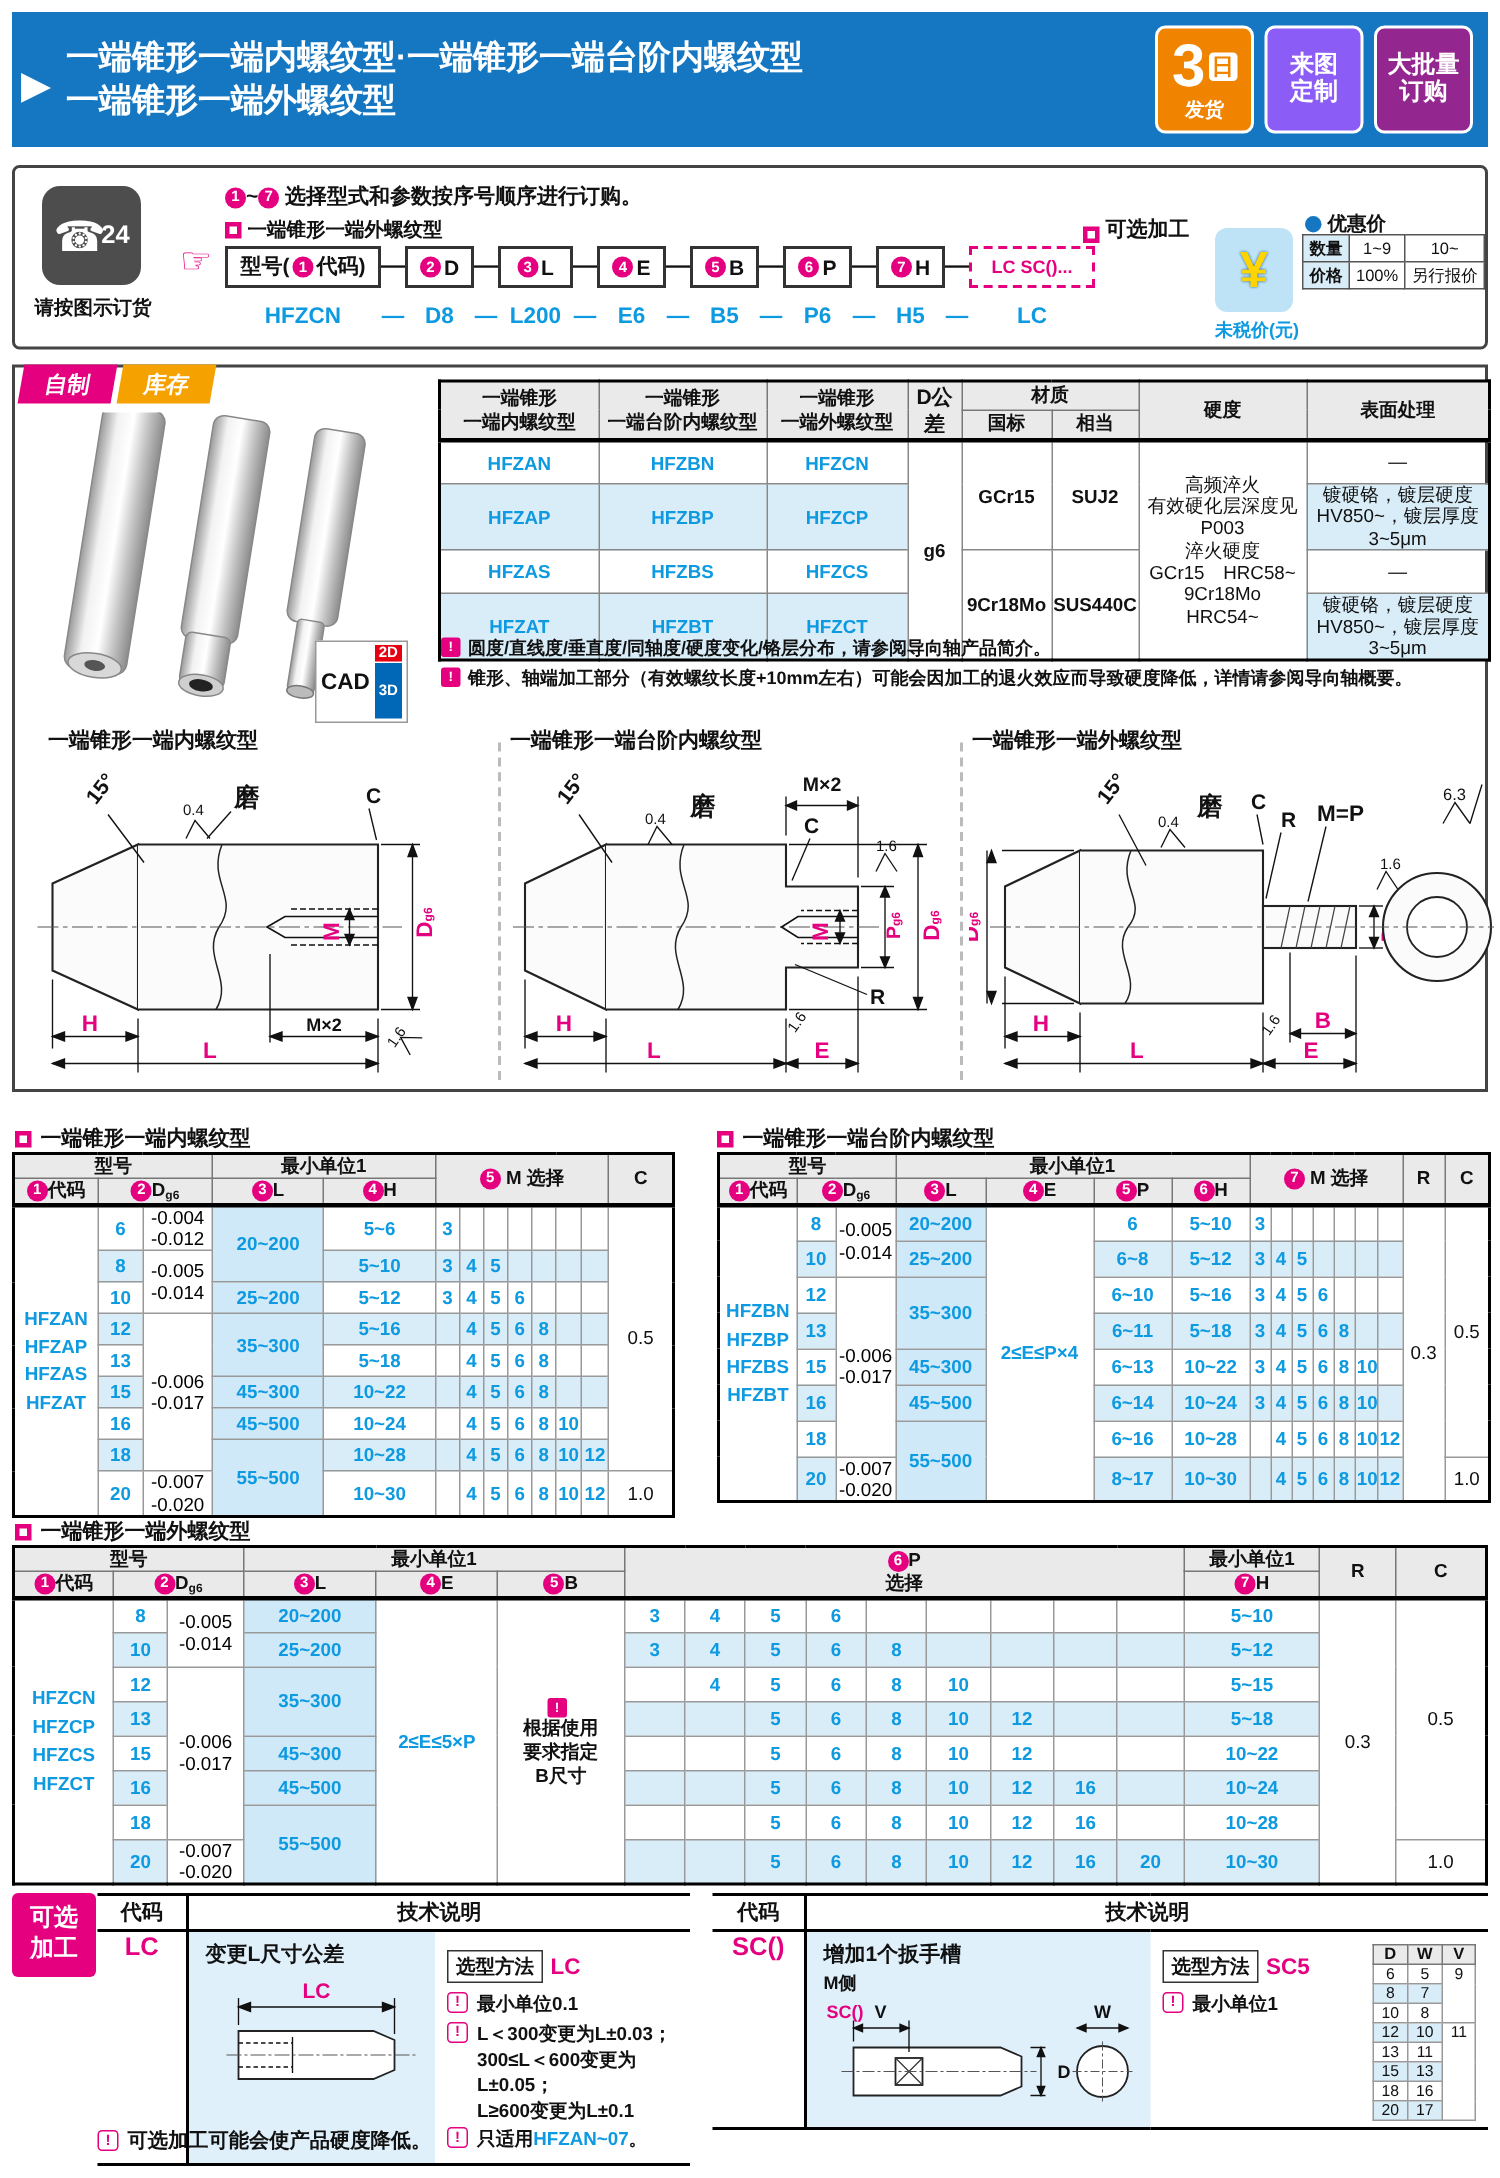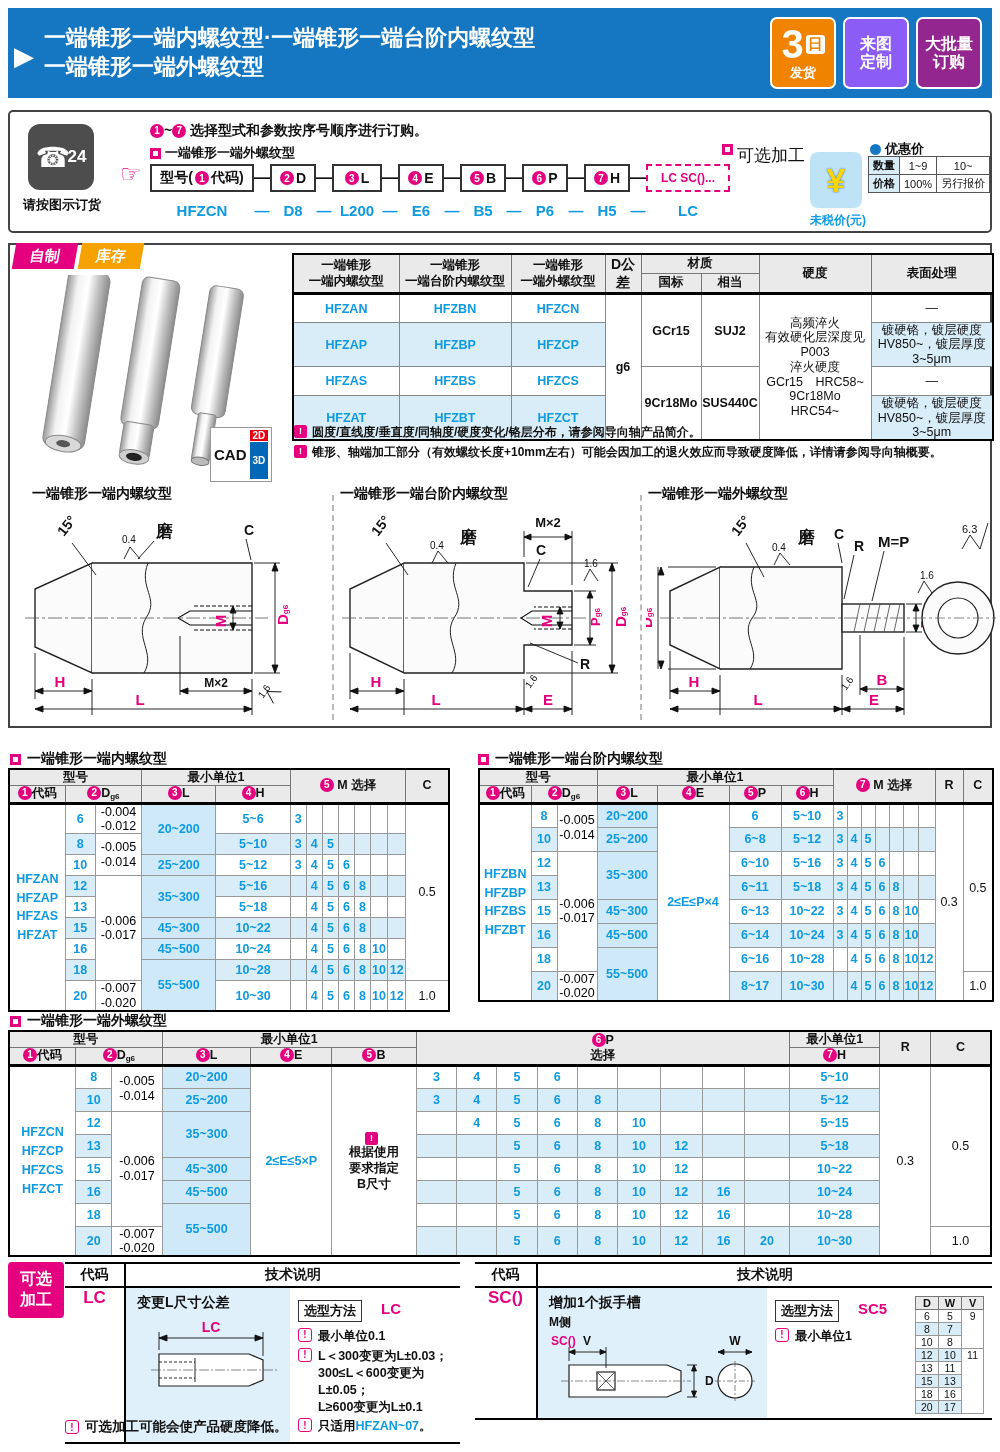--- a/index.html
+++ b/index.html
@@ -25,21 +25,21 @@
   #order{left:8px;top:110px;width:984px;height:123px;border:2px solid #444;border-radius:5px}
   .phone-box{position:absolute;left:18px;top:12px;width:66px;height:66px;background:#4d4d4d;border-radius:12px;color:#fff;display:flex;align-items:center;justify-content:center;font-weight:bold}
   .phone-glyph{font-size:28px}.phone-24{font-size:17px;margin-left:-3px}
   .phone-label{position:absolute;left:6px;top:84px;width:92px;text-align:center;font-size:13px;font-weight:bold}
   .hand{position:absolute;left:110px;top:48px;color:#e4007f;font-size:24px}
   .circ{display:inline-flex;width:14px;height:14px;border-radius:50%;background:#e4007f;color:#fff;font-size:10px;font-weight:bold;align-items:center;justify-content:center;vertical-align:1px}
   .ord-l1{position:absolute;left:140px;top:10px;font-size:14px;font-weight:bold}
   .ord-l2{position:absolute;left:140px;top:32px;font-size:13px;font-weight:bold;display:flex;align-items:center;gap:4px}
   .sq{display:inline-block;width:11px;height:11px;background:#e4007f;position:relative}
   .sq:after{content:"";position:absolute;left:3px;top:3px;width:5px;height:5px;background:#fff}
-  .opt-label{position:absolute;left:712px;top:32px;font-size:17px;font-weight:normal;display:flex;align-items:flex-start;gap:4px}
+  .opt-label{position:absolute;left:712px;top:32px;font-size:14px;font-weight:bold;display:flex;align-items:flex-end;gap:4px}
   .pn-row{position:absolute;left:140px;top:52px;display:flex;align-items:center}
   .pn-box{height:28px;border:2px solid #333;display:flex;align-items:center;justify-content:center;font-size:14px;font-weight:bold;gap:2px;background:#fff}
   .pn-dash{width:16px;text-align:center;font-weight:bold}
   .pn-lc{border:2px dashed #e4007f;color:#e4007f;font-size:12px}
   .ex-row{position:absolute;left:140px;top:90px;display:flex;align-items:center;color:#0e9ae0;font-weight:bold;font-size:15px}
   .ex-it{text-align:center}
   .price{position:absolute;left:800px;top:28px;width:180px}
   .yen{position:absolute;left:0;top:12px;width:52px;height:56px;background:#bfe3f6;border-radius:8px;color:#ffd400;font-size:34px;font-weight:bold;display:flex;align-items:center;justify-content:center;text-shadow:0 0 2px #1060a0}
   .yh{position:absolute;left:60px;top:0;font-size:13px;font-weight:bold;display:flex;gap:4px;align-items:center}
   .yh-dot{width:11px;height:11px;border-radius:50%;background:#1577c2;display:inline-block}
@@ -94,21 +94,21 @@
   .sub{font-size:8px;vertical-align:-2px}
 
   
   .opt-badge{left:8px;top:1262px;width:56px;height:56px;background:#e4007f;color:#fff;font-weight:bold;font-size:16px;line-height:1.3;display:flex;flex-direction:column;align-items:center;justify-content:center;border-radius:4px}
   table.btab{position:absolute;border-collapse:collapse;table-layout:fixed;border-top:2px solid #000;border-bottom:2px solid #000}
   .btab th{border-bottom:2px solid #000;font-size:14px;font-weight:bold;padding:2px;background:#fff}
   .btab td{vertical-align:top}
   .bcode{color:#e4007f;font-weight:bold;font-size:17px;text-align:center;vertical-align:middle;border-right:2px solid #000}
   .bblue{background:#dff0fa;padding:6px 11px}
   .btitle{font-size:14px;font-weight:bold}
-  .method{display:flex;gap:19px;margin:8px 0 6px 0}
+  .method{display:flex;align-items:center;gap:5px;margin:8px 0 6px 0}
   .mbox{border:1.5px solid #333;padding:1px 5px;font-size:13px;font-weight:bold;background:#fff}
   .mval{color:#e4007f;font-weight:bold;font-size:15px}
   .bullet{display:flex;align-items:flex-start;font-size:12.5px;font-weight:bold;margin:3px 0;line-height:1.35}
   .blue-link{color:#0e9ae0}
   .dwv{border-collapse:collapse;font-size:10.5px;margin-top:4px}
   .dwv th{border:1px solid #777;background:#eaeaea;padding:0 6px;font-size:11px}
   .dwv td{border:1px solid #999;text-align:center;height:13px;padding:0 5px}
   .foot{position:absolute;left:65px;top:1418px;display:flex;align-items:center;font-size:13.5px;font-weight:bold}
   .nic2{display:inline-flex;width:14px;height:14px;border:1.5px solid #e4007f;color:#e4007f;background:#fff;font-size:10px;font-weight:bold;align-items:center;justify-content:center;border-radius:3px;margin-right:6px;flex:none}
 

